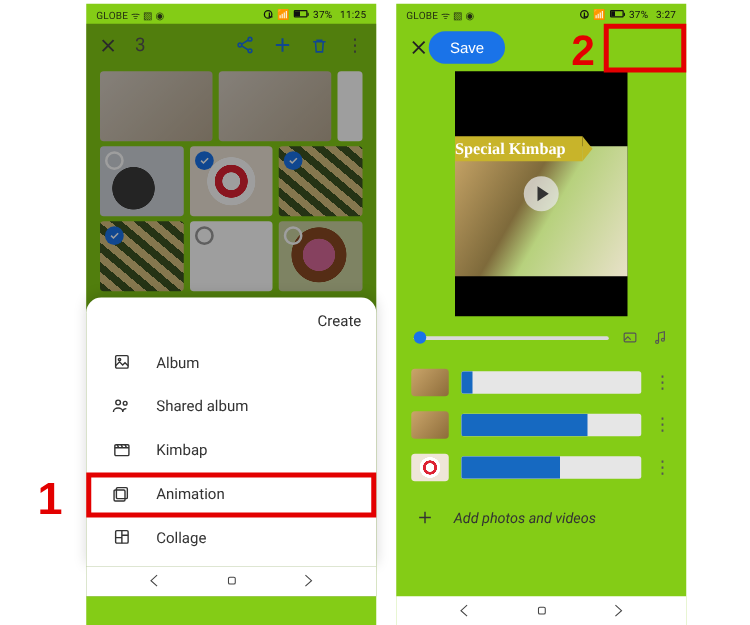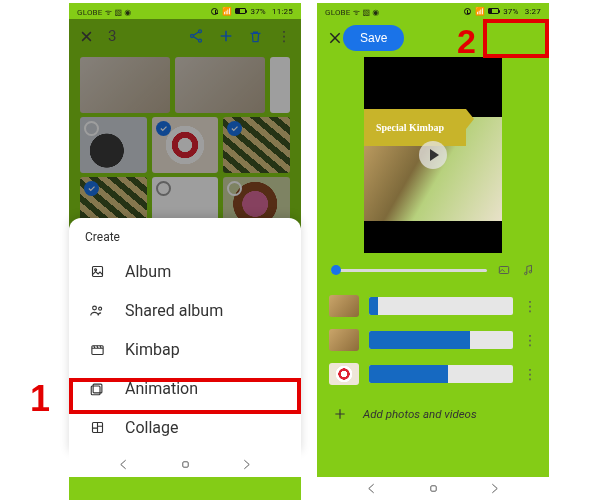--- a/index.html
+++ b/index.html
@@ -35,33 +35,33 @@
   .daterow{display:flex;align-items:center;gap:12px;padding:9px 12px 4px 12px;}
   .daterow .ring{width:13px;height:13px;border:1.6px solid #666;border-radius:50%;}
   .daterow span{font-size:11px;font-weight:700;color:#222;}
 
   
   .dim{ position:absolute; inset:0; background:rgba(0,0,0,.38); pointer-events:none;}
 
   
   .sheet{ position:absolute; left:0; right:0; bottom:0; background:#fff; border-top-left-radius:12px; border-top-right-radius:12px; padding:12px 12px 6px 16px; box-shadow:0 -2px 10px rgba(0,0,0,.15);}
   .sheet h4{ font-size:12px; font-weight:400; color:#303030; margin-bottom:8px;}
-  .menu-item{ display:flex; align-items:center; gap:20px; padding:10px 4px; color:#333; font-size:16px;}
+  .menu-item{ display:flex; align-items:center; gap:20px; padding:10px 4px; color:#333; font-size:12px;}
   .menu-item .mi-ic{ width:16px; display:flex; justify-content:center;}
 
   
   .navbar{ position:absolute; left:0; right:0; bottom:0; height:24px; display:flex; justify-content:space-evenly; align-items:center; background:#fff;}
   .navbtn svg{width:13px;height:13px;stroke:#444;fill:none;stroke-width:1.6;}
 
   
   .topbar2{ display:flex; align-items:center; justify-content:flex-start; height:38px; padding:0 10px;}
   .savebtn{ background:#1a73e8; color:#fff; font-size:12px; font-weight:500; padding:6px 17px; border-radius:16px; border:none;}
   .preview{ margin:0 auto; width:138px; height:196px; background:#000; display:flex; align-items:center; justify-content:center; position:relative;}
   .preview .food{ position:absolute; left:0; right:0; top:60px; bottom:32px; background:linear-gradient(120deg,#c9a668,#7e6a3b 40%,#b7d17d 55%,#e8e1c9);}  
-  .preview .ribbon{position:absolute;top:52px;left:0;right:36px;height:37px;background:#c8b42a;display:flex;align-items:center;padding-left:12px;font-family:cursive;color:#fff;font-size:10px;font-weight:700;}
+  .preview .ribbon{position:absolute;top:52px;left:0;right:36px;height:20px;background:#c8b42a;display:flex;align-items:center;padding-left:0;font-family:cursive;color:#fff;font-size:13px;font-weight:700;}
   .preview .ribbon::after{content:"";position:absolute;right:-8px;top:0;border-top:10px solid transparent;border-bottom:10px solid transparent;border-left:8px solid #c8b42a;}
   .playbtn{ position:relative; width:28px; height:28px; border-radius:50%; background:rgba(230,230,230,.75); display:flex; align-items:center; justify-content:center; z-index:2;}
   .playbtn::after{content:"";margin-left:3px;border-top:6px solid transparent;border-bottom:6px solid transparent;border-left:9px solid #333;}
   .scrubber{ display:flex; align-items:center; gap:10px; padding:10px 14px 6px 14px;}
   .track{ flex:1; height:3px; background:#d9d9d9; border-radius:2px; position:relative;}
   .knob{ position:absolute; left:0; top:-4px; width:10px; height:10px; border-radius:50%; background:#1a73e8;}
   .miniic{ width:14px; height:14px; stroke:#555; fill:none; stroke-width:1.6;}
   .cliplist{ padding:6px 12px 0 12px;}
   .clip{ display:flex; align-items:center; gap:10px; padding:6px 0;}
   .clip .th{ width:30px; height:22px; border-radius:3px; background:linear-gradient(130deg,#caa56a,#8d6c3a);}  
@@ -161,21 +161,21 @@
               <span class="unchk" style="border-color:#999;"></span>
             </div>
           <div class="thumb sel t-flw">
               <span class="unchk"></span>
             </div>
         </div>
       </div>
 
       <div class="dim"></div>
 
-      <div class="sheet" style="bottom:24px;">
+      <div class="sheet" style="bottom:24px;text-align:right;">
         <h4>Create</h4>
 
         <div class="menu-item">
           <span class="mi-ic">
               <svg width="15" height="15" viewBox="0 0 24 24" fill="none" stroke="#333" stroke-width="1.8">
                 <rect x="4" y="4" width="16" height="16" rx="1.5"></rect>
                 <circle cx="9" cy="9" r="1.5"></circle>
                 <path d="M4 17l5-5 4 4 3-3 4 4"></path>
               </svg>
             </span>

